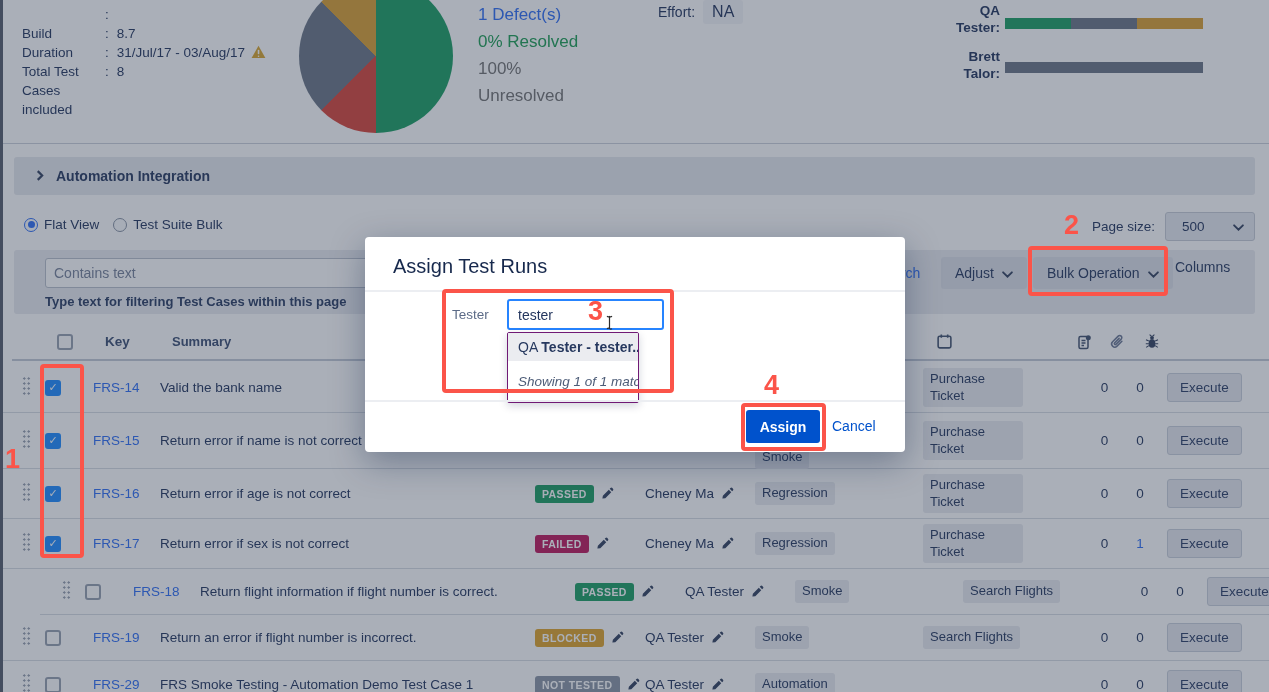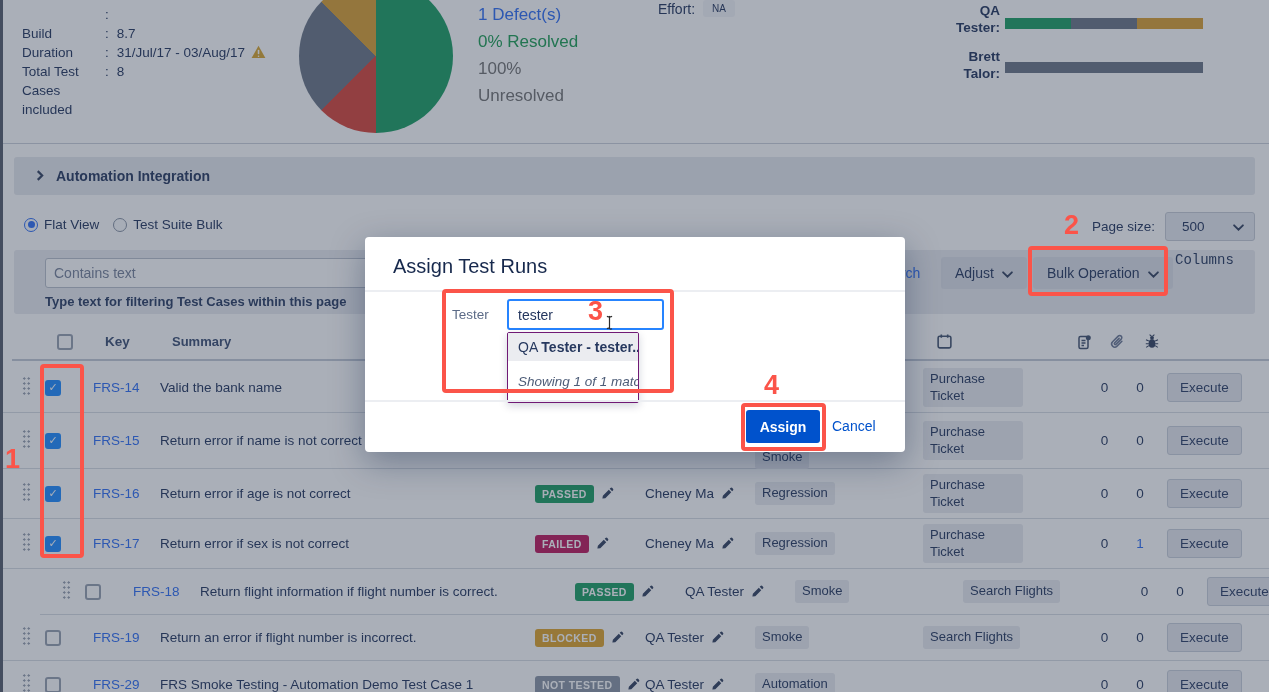--- a/index.html
+++ b/index.html
@@ -18,21 +18,21 @@
   .warn-ic { position:relative; top:2px; }
 
   .pie { position:absolute; left:299px; top:-21px; width:154px; height:154px; border-radius:50%;
          background:conic-gradient(#1b9e63 0 50%, #d8453a 0 62.5%, #6b7686 0 87.5%, #dba032 0 100%);
          z-index:1; }
   .defects { position:absolute; left:478px; top:1px; line-height:27px; font-size:17px; z-index:1; }
   .d-count { color:#2f6ef5; }
   .d-res { color:#1d9e54; }
   .d-unres { color:#737373; }
   .effort { position:absolute; left:658px; top:0px; display:flex; align-items:center; gap:8px; font-size:14px; z-index:1; }
-  .effort-val { background:#f4f5f8; border-radius:3px; padding:3px 9px; font-size:10px; }
+  .effort-val { background:#f4f5f8; border-radius:3px; padding:3px 9px; font-size:16px; }
 
   .tprog-label { position:absolute; width:55px; text-align:right; font-weight:700; font-size:13.5px;
                  line-height:17px; color:#24365e; z-index:1; }
   .tprog-bar { position:absolute; left:1005px; width:198px; height:11px; display:flex; z-index:1; }
   .seg-g { background:#1b9e63; } .seg-gr { background:#6b7686; } .seg-y { background:#dba032; }
 
   .top-divider { position:absolute; left:0; top:143px; width:1269px; height:1px; background:#ccd1da; z-index:1; }
 
   
   .collapse-bar { position:absolute; left:14px; top:157px; width:1241px; height:38px; background:#e7e9ee;
@@ -56,21 +56,21 @@
                   border-radius:3px; background:#fff; font-size:14px; color:#24365e; padding:0 8px;
                   font-family:inherit; }
   .filter-input::placeholder { color:#77829a; opacity:1; }
   .filter-hint { position:absolute; left:31px; top:44px; font-size:13px; font-weight:700; color:#2b3d63; }
   .search-link { position:absolute; left:862px; top:15px; color:#2f6ef5; font-size:14px; text-decoration:none; }
   .tb-btn { position:absolute; top:7px; height:32px; background:#dde0e8; border:none; border-radius:3px;
             font-family:inherit; font-size:14px; color:#27395f; display:flex; align-items:center; gap:8px;
             padding:0 14px; cursor:pointer; }
   .btn-adjust { left:927px; }
   .btn-bulk { left:1019px; }
-  .columns-label { position:absolute; left:1161px; top:2px; font-size:14px; color:#27395f; cursor:pointer;font-family:Liberation Mono, monospace; }
+  .columns-label { position:absolute; left:1161px; top:9px; font-size:14px; color:#27395f; cursor:pointer; }
 
   
   .tgrid { display:grid; grid-template-columns:45px 20px 95px 375px 110px 110px 165px 135px 33px 33px 38px 1fr;
            align-items:center; }
   .thead { position:absolute; left:0; top:324px; width:1269px; height:37px; border-bottom:2px solid #c4cad6;
            z-index:1; font-weight:700; font-size:13px; color:#3c4f73;margin-left:12px; }
   .tbody { position:absolute; left:0; top:363px; width:1269px; z-index:1; }
   .trow { border-bottom:1px solid #d8dce3; }
   .tbody .trow:nth-child(1){ height:50px; }
   .tbody .trow:nth-child(2){ height:56px; }

